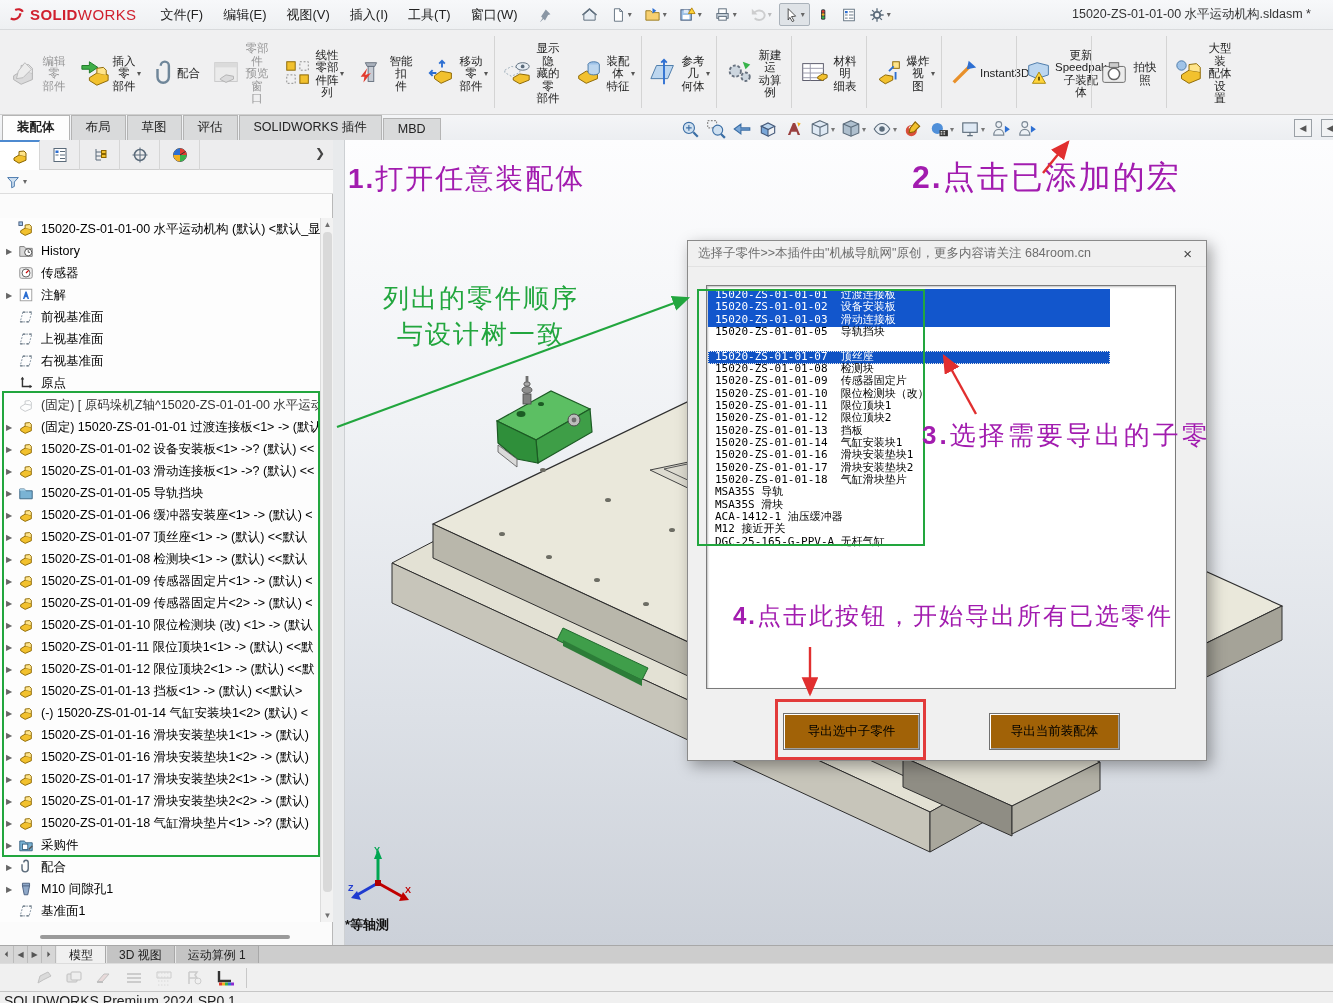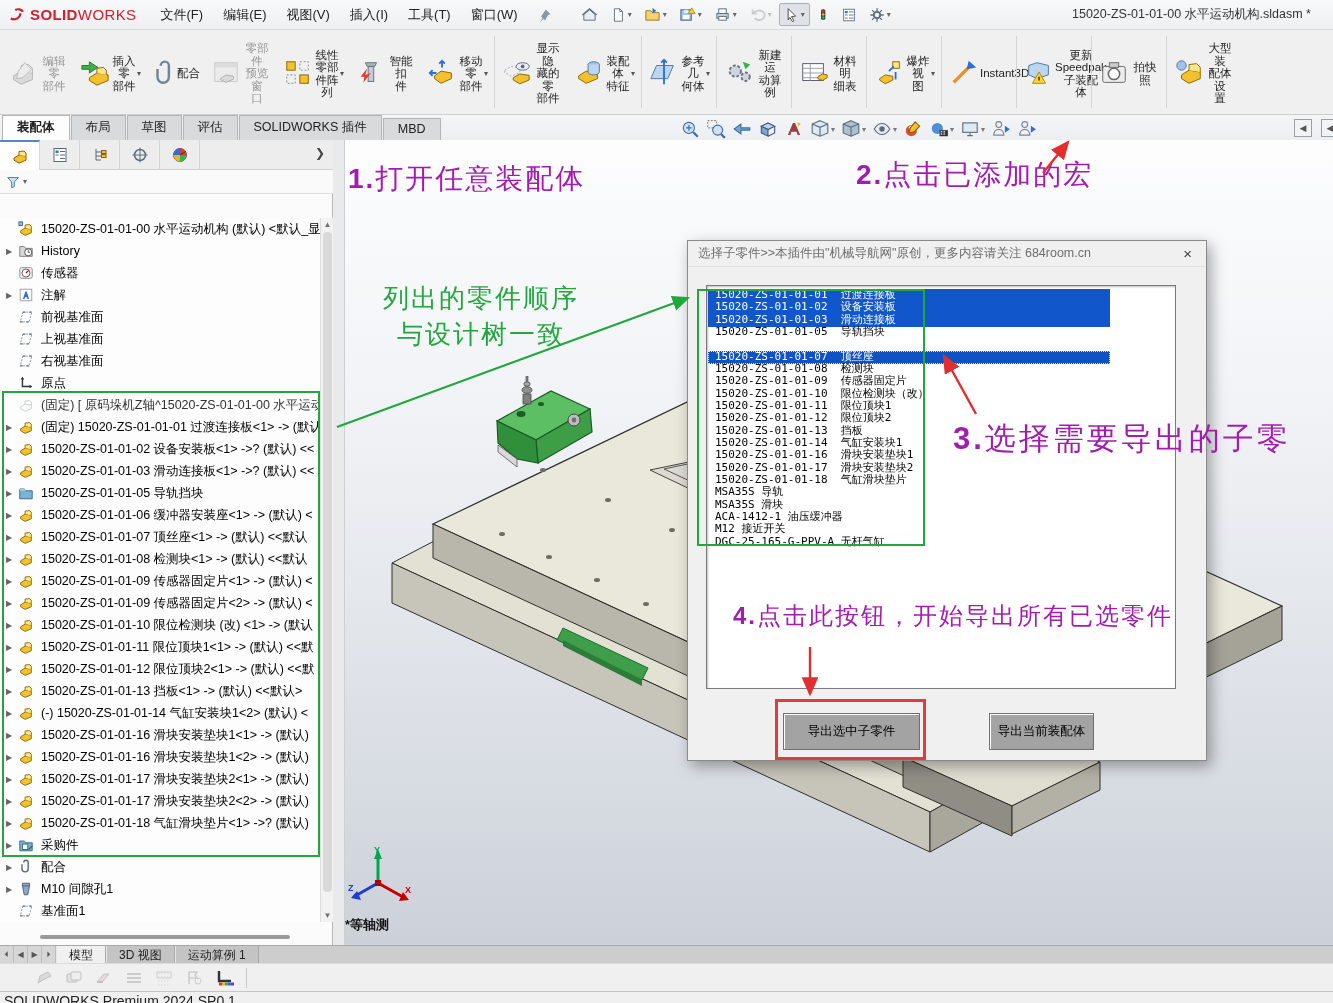--- a/index.html
+++ b/index.html
@@ -102,21 +102,21 @@
           box-shadow:4px 5px 14px rgba(0,0,0,.35);z-index:30;}
   #dlg-title{position:absolute;left:0;top:0;width:100%;height:26px;display:flex;align-items:center;
              padding:0 10px;font-size:12.5px;color:#6e6e6e;border-bottom:1px solid #e2e2e2;}
   #dlg-close{margin-left:auto;font-size:15px;color:#444;padding:0 4px;}
   #dlg-list{position:absolute;left:18px;top:44px;width:470px;height:404px;background:#fff;
             border:1px solid #7a7a7a;box-shadow:inset 1px 1px 2px rgba(0,0,0,.25);overflow:hidden;}
   .drow{position:absolute;left:1px;width:402px;height:13px;font-family:"DejaVu Sans Mono",monospace;
         font-size:11px;line-height:12.5px;white-space:pre;padding-left:7px;color:#000;}
   .drow.selected{background:#1256cc;color:#fff;}
   .drow.focused{outline:1px dotted #e8e8e8;outline-offset:-1px;background:#0f52c4;}
-  .dlg-btn{position:absolute;height:37px;background:#a3a3a3;border:1px solid #707070;
+  .dlg-btn{position:absolute;height:37px;background:#a16207;border:1px solid #707070;
            box-shadow:inset 1px 1px 0 #ffffff,inset -1px -1px 0 #a0a0a0;
            display:flex;align-items:center;justify-content:center;font-size:12.5px;color:#000;}
 
   
   .greenbox{border:2px solid #22a63e;z-index:40;pointer-events:none;}
   .redbox{border:3px solid #e23b3b;z-index:45;pointer-events:none;}
   .ann{z-index:46;pointer-events:none;white-space:nowrap;}
   .ann .ann-num{font-weight:bold;font-family:"Liberation Sans",sans-serif;}
   .ann .ann-text{font-family:"Liberation Serif",serif;}
   .ann.red{color:#a21caf;}
@@ -1131,35 +1131,35 @@
         <div class="drow" style="top:163px">15020-ZS-01-01-16  滑块安装垫块1</div>
         <div class="drow" style="top:176px">15020-ZS-01-01-17  滑块安装垫块2</div>
         <div class="drow" style="top:188px">15020-ZS-01-01-18  气缸滑块垫片</div>
         <div class="drow" style="top:200px">MSA35S 导轨</div>
         <div class="drow" style="top:213px">MSA35S 滑块</div>
         <div class="drow" style="top:225px">ACA-1412-1 油压缓冲器</div>
         <div class="drow" style="top:237px">M12 接近开关</div>
         <div class="drow" style="top:250px">DGC-25-165-G-PPV-A 无杆气缸</div>
       </div>
     <div class="dlg-btn" style="left:95px;top:472px;width:137px">导出选中子零件</div>
-    <div class="dlg-btn" style="left:301px;top:472px;width:105px">导出当前装配体</div>
+    <div class="dlg-btn" style="left:301px;top:472px;width:131px">导出当前装配体</div>
   </div>
 
   <div class="abs greenbox" style="left:2px;top:391px;width:318px;height:466px"></div>
   <div class="abs greenbox" style="left:697px;top:289px;width:228px;height:257px"></div>
 
   <div class="abs redbox" style="left:775px;top:699px;width:151px;height:61px"></div>
 
   <div class="abs ann red" style="left:348px;top:160px;font-size:28px;letter-spacing:2px">
     <span class="ann-num">1.</span><span class="ann-text">打开任意装配体</span>
   </div>
-  <div class="abs ann red" style="left:856px;top:156px;font-size:28px;letter-spacing:2px">
+  <div class="abs ann red" style="left:912px;top:156px;font-size:32px;letter-spacing:2px">
     <span class="ann-num">2.</span><span class="ann-text">点击已添加的宏</span>
   </div>
-  <div class="abs ann red" style="left:953px;top:418px;font-size:31px;letter-spacing:3px">
+  <div class="abs ann red" style="left:922px;top:418px;font-size:26px;letter-spacing:3px">
     <span class="ann-num">3.</span><span class="ann-text">选择需要导出的子零</span>
   </div>
   <div class="abs ann red" style="left:733px;top:600px;font-size:24px;letter-spacing:2px">
     <span class="ann-num">4.</span><span class="ann-text">点击此按钮，开始导出所有已选零件</span>
   </div>
   <div class="abs ann green" style="left:383px;top:281px;font-size:26px;letter-spacing:2px;line-height:36px">
     <div>列出的零件顺序</div>
     <div style="padding-left:14px">与设计树一致</div>
   </div>
 

